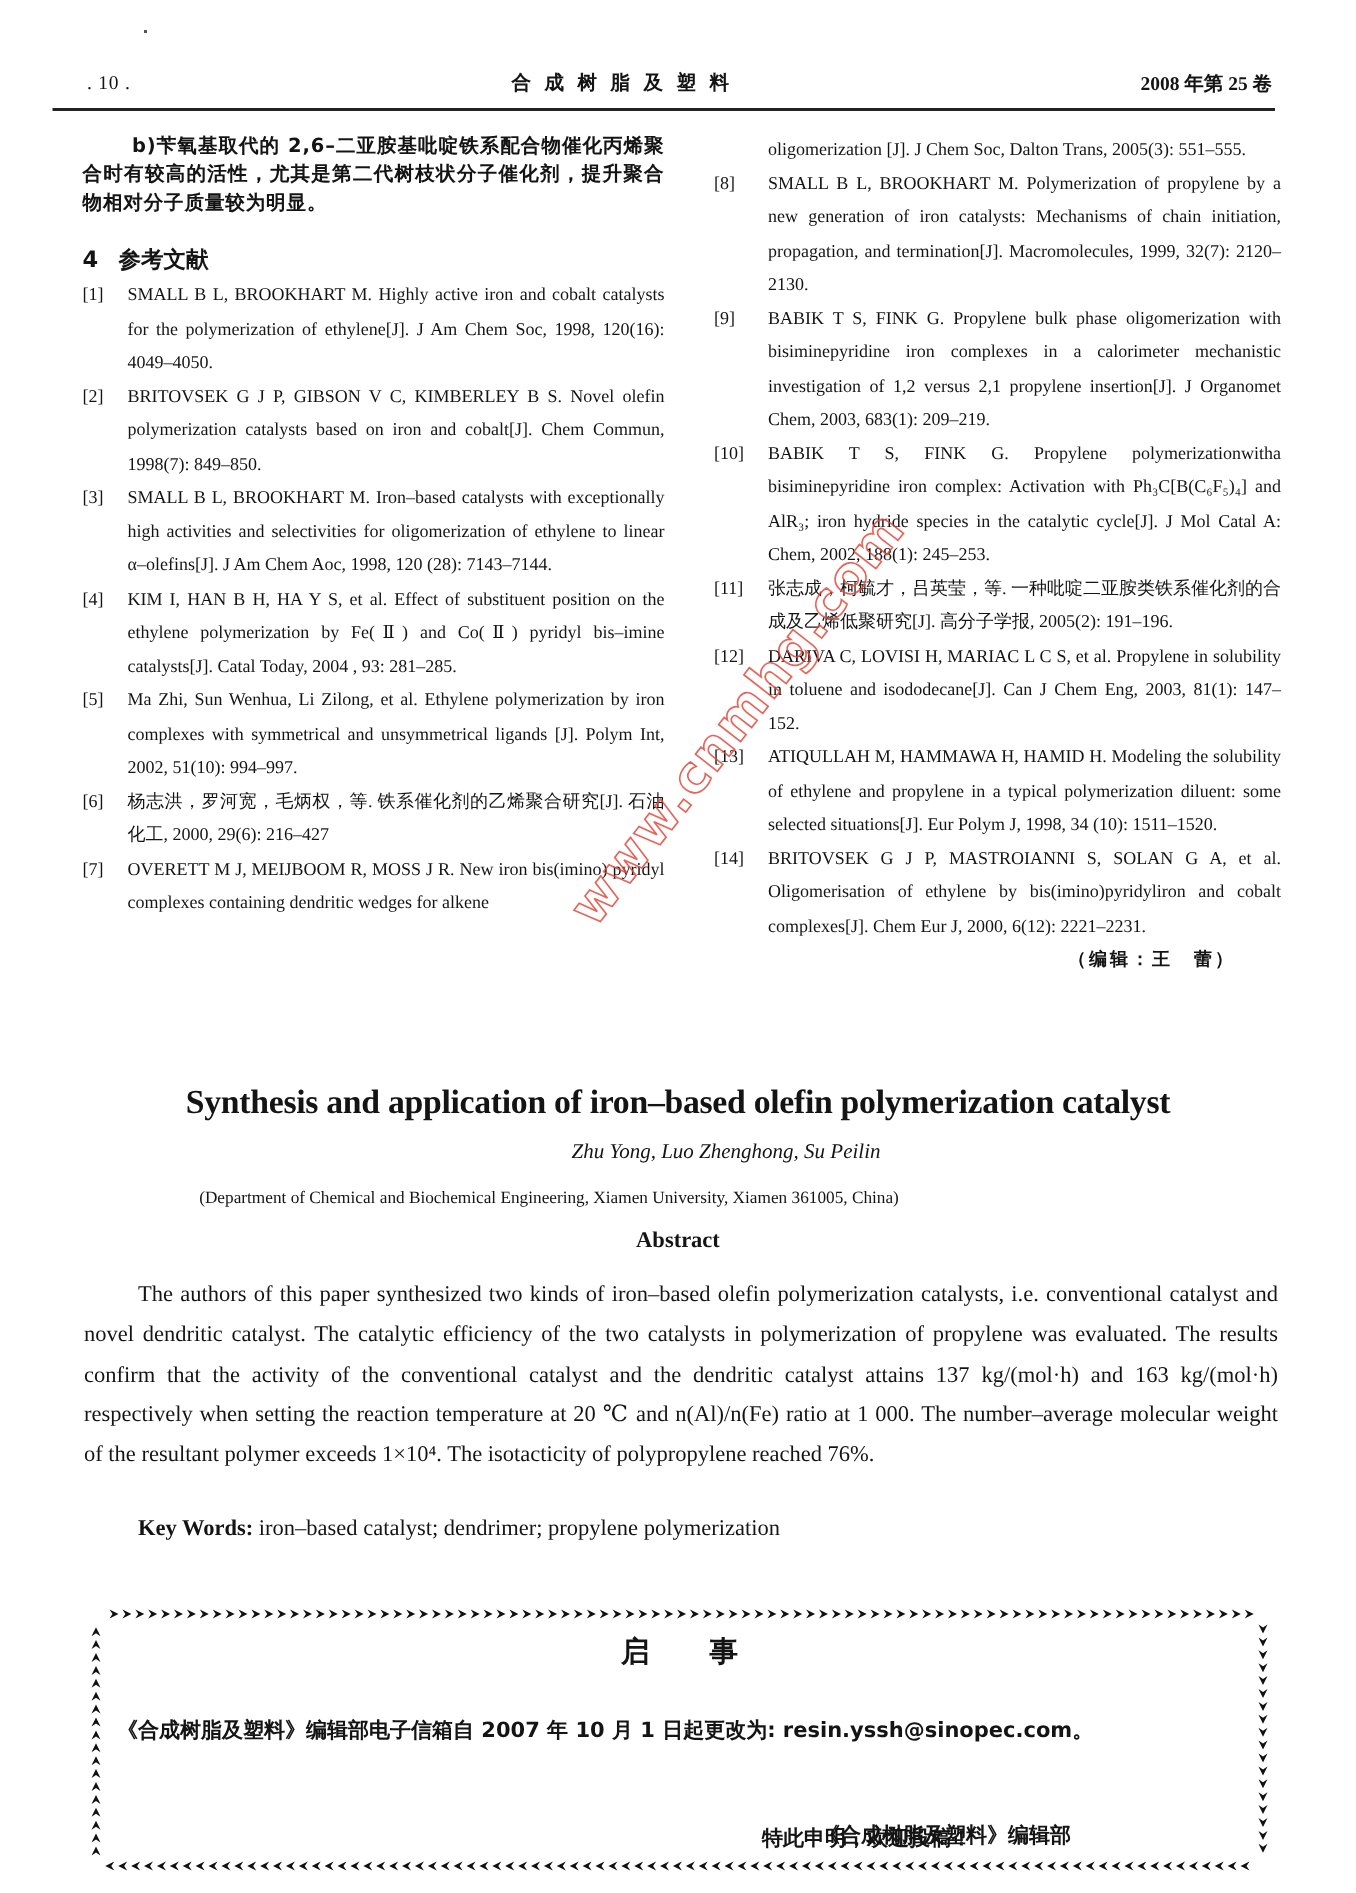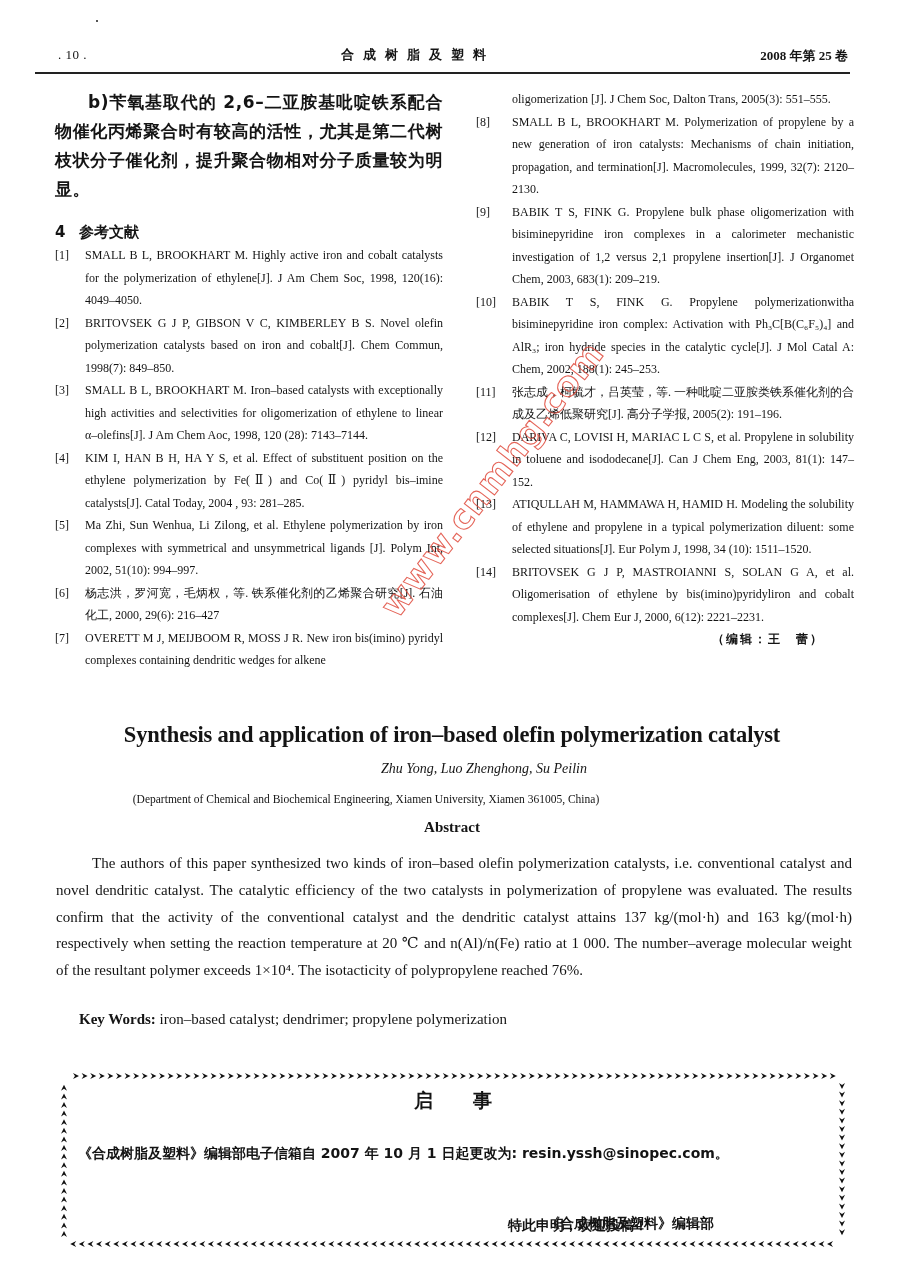--- a/index.html
+++ b/index.html
@@ -12,39 +12,39 @@
   
   .hdr-page { left: 58px; top: 47px; font-size: 13px; letter-spacing: 0.5px; }
   .hdr-journal { left: 0; width: 836px; top: 46px; text-align: center; font-size: 13px; letter-spacing: 9px; font-family: Liberation Sans, sans-serif; font-weight: bold; }
   .hdr-vol { right: 56px; top: 47px; font-size: 13px; font-weight: bold; }
   .hdr-rule { left: 35px; width: 815px; top: 72px; height: 0; border-top: 2px solid #222; }
 
   
   .col-left { left: 55px; top: 88px; width: 388px; }
   .col-right { left: 476px; top: 88px; width: 378px; }
 
-  .cn-para { font-family: "DejaVu Sans", sans-serif; font-weight: bold; font-size: 17px; line-height: 29px; text-indent: 33px; margin: 0; letter-spacing: 0.6px; text-align: justify; }
+  .cn-para { font-family: "DejaVu Sans", sans-serif; font-weight: bold; font-size: 13px; line-height: 19px; text-indent: 33px; margin: 0; letter-spacing: 0.6px; text-align: justify; }
   .section-head { font-family: "DejaVu Sans", sans-serif; font-weight: bold; font-size: 15px; margin: 19px 0 2px 0; }
   .section-head .num { display: inline-block; width: 24px; }
 
   .ref { display: flex; font-size: 12px; line-height: 22.5px; }
   .ref .rn { flex: 0 0 30px; }
   .ref .rt { flex: 1; text-align: justify; }
   .col-right .ref .rn { flex: 0 0 36px; text-align: left; padding-left: 0; }
   .cont { padding-left: 36px; font-size: 12px; line-height: 22.5px; text-align: justify; }
   .editor { text-align: right; font-size: 12px; line-height: 22px; padding-right: 30px; font-family: "DejaVu Sans", sans-serif; font-weight: bold; letter-spacing: 2px; }
 
   
   .en-title { left: 0; width: 904px; top: 722px; text-align: center; font-size: 22.5px; font-weight: bold; letter-spacing: -0.2px; }
   .en-authors { left: 0; width: 904px; top: 761px; text-align: center; font-size: 14px; font-style: italic; padding-left: 32px; }
   .en-affil { left: 0; width: 732px; top: 793px; text-align: center; font-size: 11.5px; }
   .en-abs-head { left: 0; width: 904px; top: 819px; text-align: center; font-size: 15px; font-weight: bold; }
   .en-abs { left: 56px; width: 796px; top: 850px; font-size: 15px; line-height: 26.8px; text-align: justify; }
   .en-abs p { margin: 0; text-indent: 36px; }
-  .kw { left: 79px; top: 1011px; font-size: 15px; }
+  .kw { left: 92px; top: 1011px; font-size: 15px; }
   .kw b { font-weight: bold; }
 
   
   .notice { left: 58px; top: 1070px; width: 790px; height: 180px; }
   .notice svg { position: absolute; left: 0; top: 0; }
   .notice-title { left: 0; width: 790px; top: 18px; text-align: center; font-family: "DejaVu Sans", sans-serif; font-weight: bold; font-size: 19px; letter-spacing: 40px; text-indent: 40px; }
   .notice-body { left: 20px; width: 760px; top: 75px; font-family: "DejaVu Sans", sans-serif; font-weight: bold; font-size: 14px; }
   .notice-l2 { left: 450px; top: 112px; font-family: "DejaVu Sans", sans-serif; font-weight: bold; font-size: 14px; margin-top: 35px; }
   .notice-l3 { left: 488px; top: 145px; font-family: "DejaVu Sans", sans-serif; font-weight: bold; font-size: 14px; }
 

